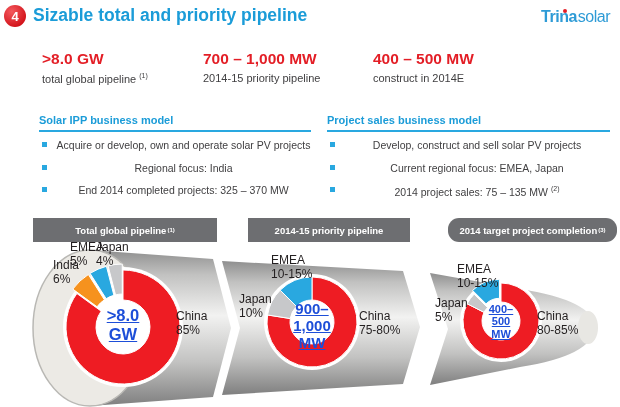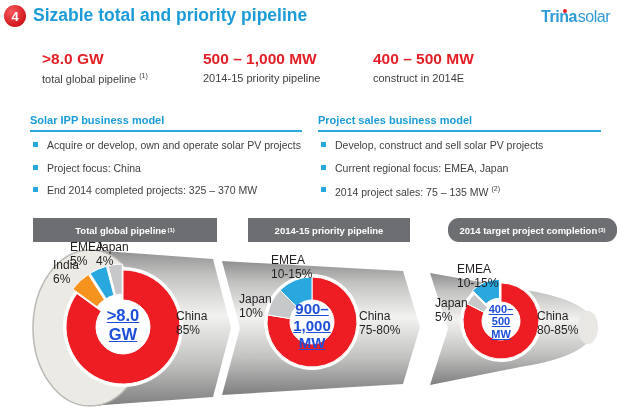--- a/index.html
+++ b/index.html
@@ -18,25 +18,25 @@
   .logo-dot { position:absolute; left:22px; top:1px; width:4px; height:4px; border-radius:50%; background:#e31e26; }
 
   
   .metric { position:absolute; top:50px; }
   .metric .val { font-size:15.5px; font-weight:bold; color:#e31e26; white-space:nowrap; }
   .metric .lab { font-size:11px; color:#414042; margin-top:4px; white-space:nowrap; }
   .metric .lab sup { font-size:7px; }
   #metric0 { left:30px;margin-left:12px; } #metric1 { left:203px; } #metric2 { left:373px; }
 
   
-  .model { position:absolute; top:114px; }
+  .model { position:absolute; top:114px;margin-left:9px; }
   #model0 { left:30px; width:272px; } #model1 { left:318px; width:283px; }
   .model h3 { font-size:11px; font-weight:bold; color:#1b9cd8; padding-bottom:4px;
               border-bottom:2px solid #29a8e0; }
-  .model ul { list-style:none; margin-top:7px; }
+  .model ul { list-style:none; margin-top:7px;text-align:center; }
   .model li { position:relative; padding-left:17px; font-size:10.5px; line-height:1.3;
               margin-bottom:9px; color:#414042; }
   .model li .sq { position:absolute; left:3px; top:3px; width:5px; height:5px; background:#29a8e0; }
   .model li sup { font-size:7px; }
 
   
   .bar { position:absolute; top:218px; height:24px; background:#6d6e71; color:#fff;
          font-size:9.5px; font-weight:bold; display:flex; align-items:center; justify-content:center;
          white-space:nowrap; }
   .bar sup { font-size:6px; margin-left:1px; }
@@ -63,33 +63,33 @@
   <div class="logo">
     <span class="bold">Trina</span><span class="light">solar</span>
     <span class="logo-dot"></span>
   </div>
 
   <div class="metric" id="metric0">
     <div class="val">&gt;8.0 GW</div>
     <div class="lab"><span>total global pipeline</span> <sup>(1)</sup></div>
   </div>
   <div class="metric" id="metric1">
-    <div class="val">500 – 1,000 MW</div>
+    <div class="val">700 – 1,000 MW</div>
     <div class="lab"><span>2014-15 priority pipeline</span></div>
   </div>
   <div class="metric" id="metric2">
     <div class="val">400 – 500 MW</div>
     <div class="lab"><span>construct in 2014E</span></div>
   </div>
 
   <div class="model" id="model0">
     <h3>Solar IPP business model</h3>
     <ul>
       <li><span class="sq"></span><span>Acquire or develop, own and operate solar PV projects</span></li>
-      <li><span class="sq"></span><span>Project focus: China</span></li>
+      <li><span class="sq"></span><span>Regional focus: India</span></li>
       <li><span class="sq"></span><span>End 2014 completed projects: 325 – 370 MW</span></li>
     </ul>
   </div>
   <div class="model" id="model1">
     <h3>Project sales business model</h3>
     <ul>
       <li><span class="sq"></span><span>Develop, construct and sell solar PV projects</span></li>
       <li><span class="sq"></span><span>Current regional focus: EMEA, Japan</span></li>
       <li><span class="sq"></span><span>2014 project sales: 75 – 135 MW</span> <sup>(2)</sup></li>
     </ul>

